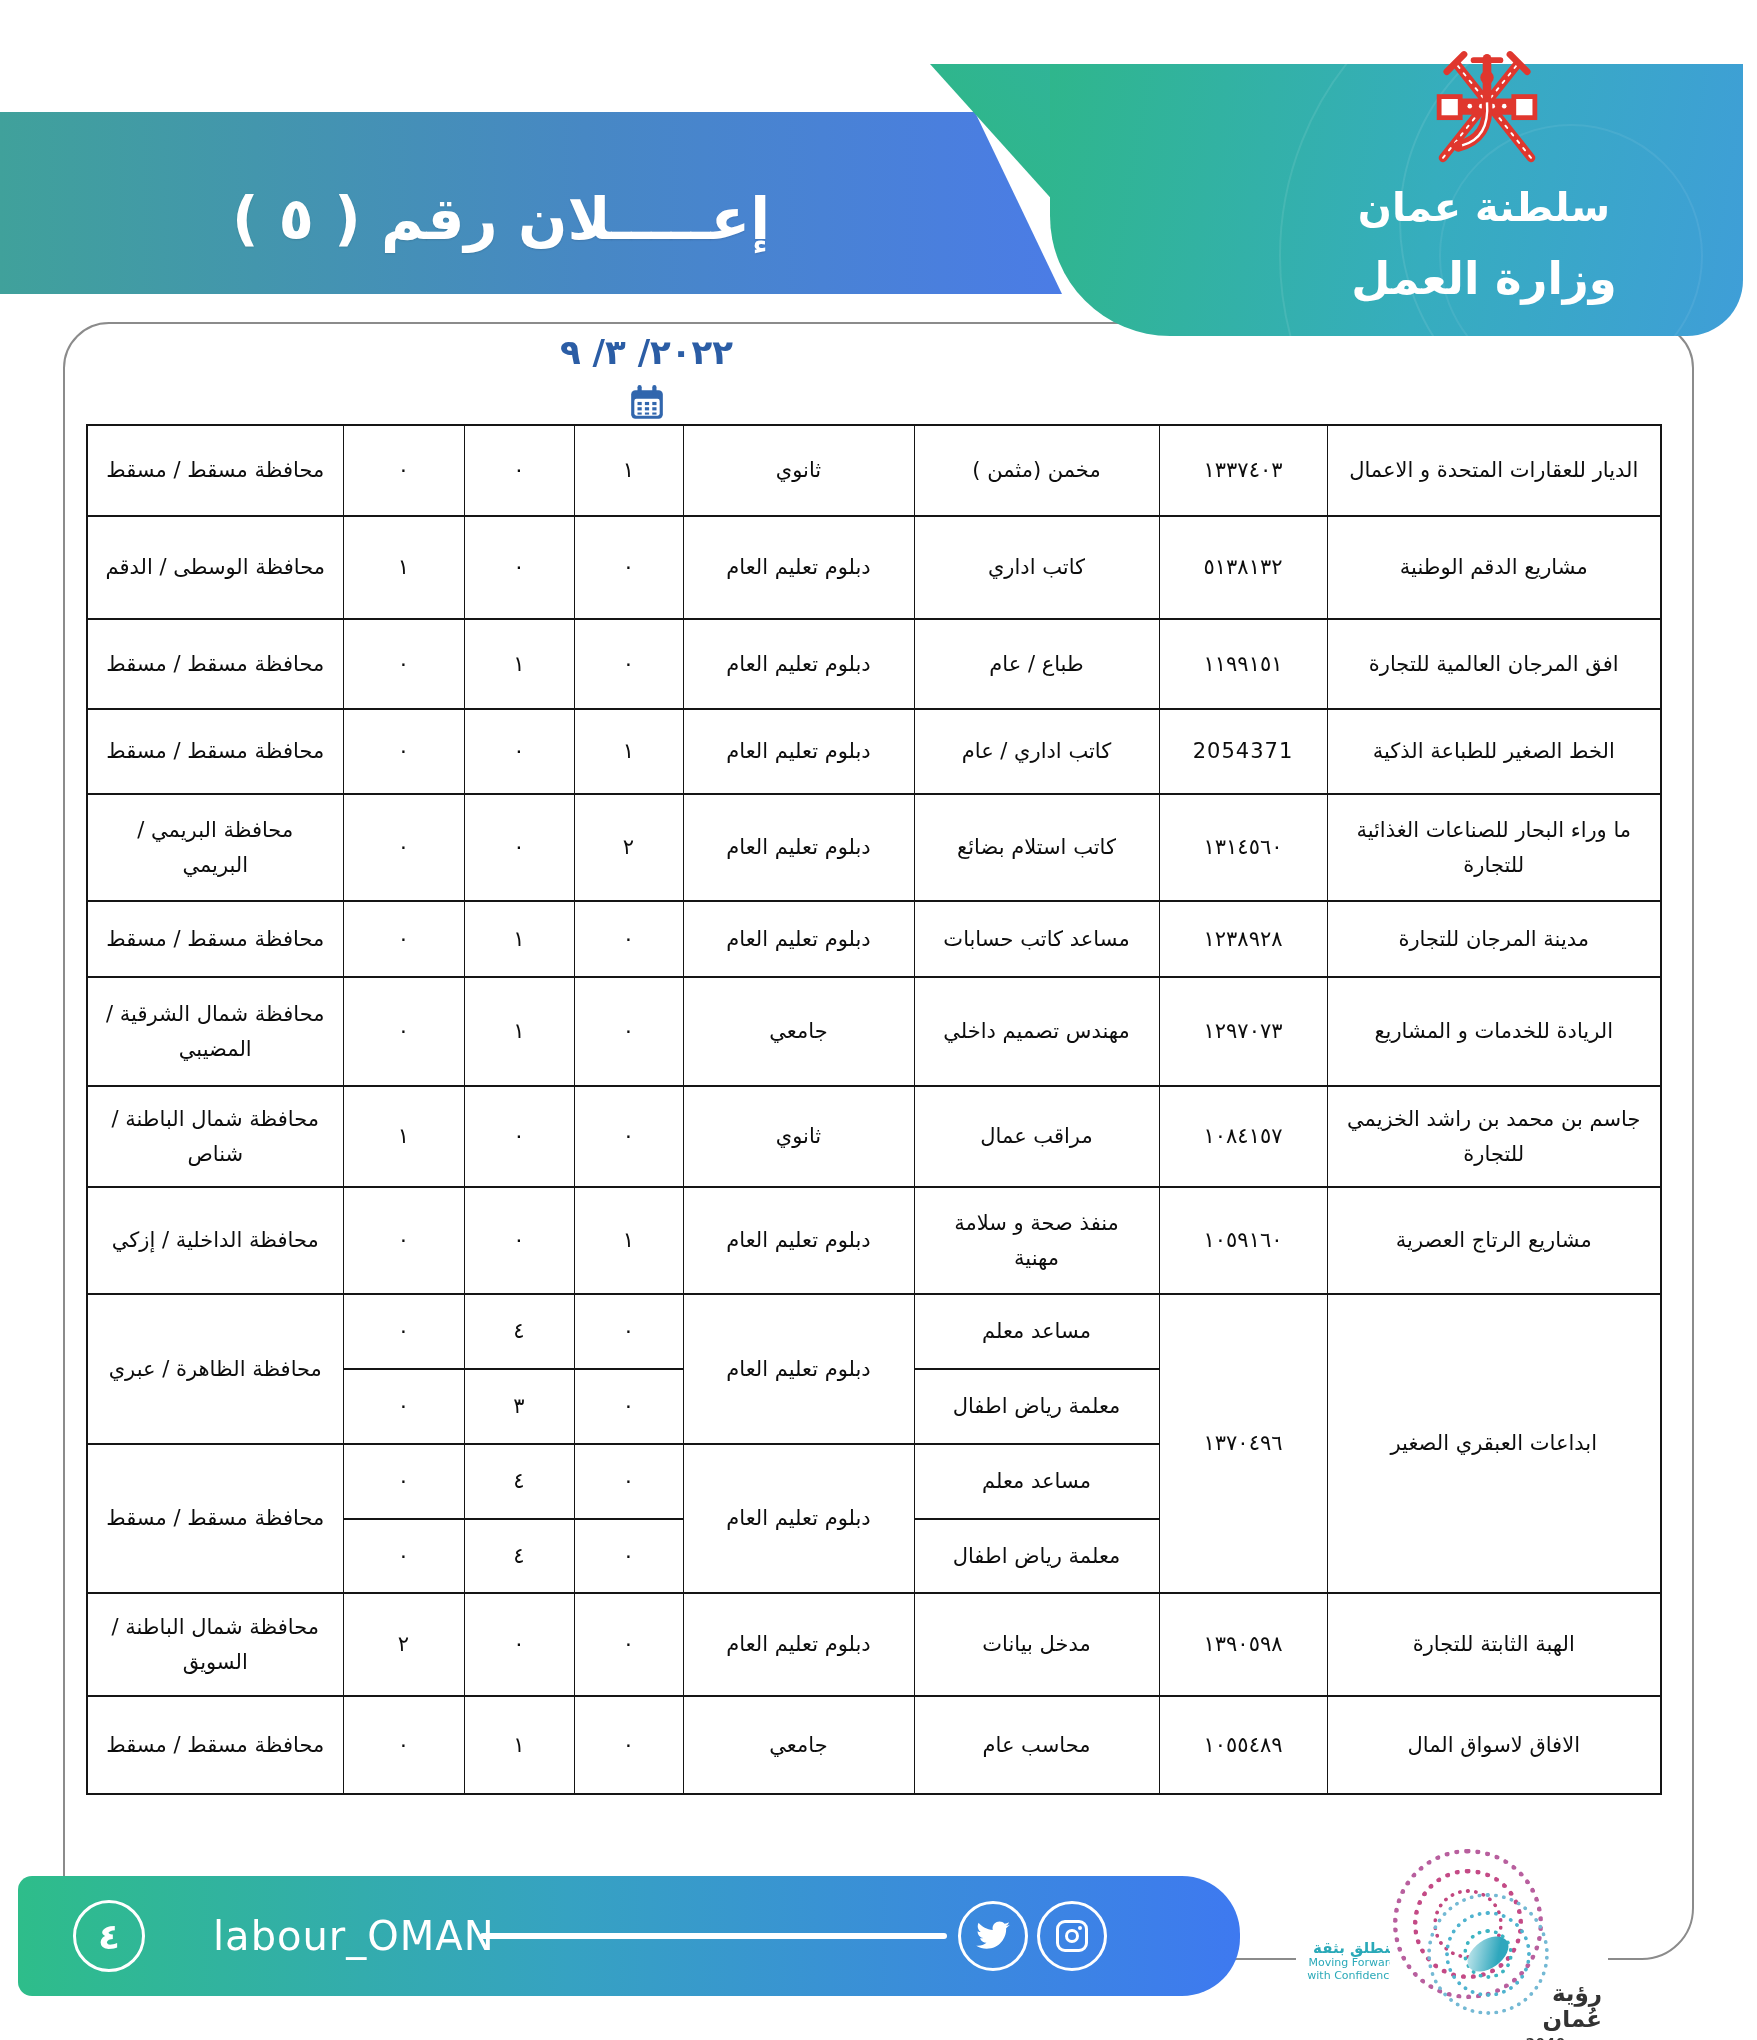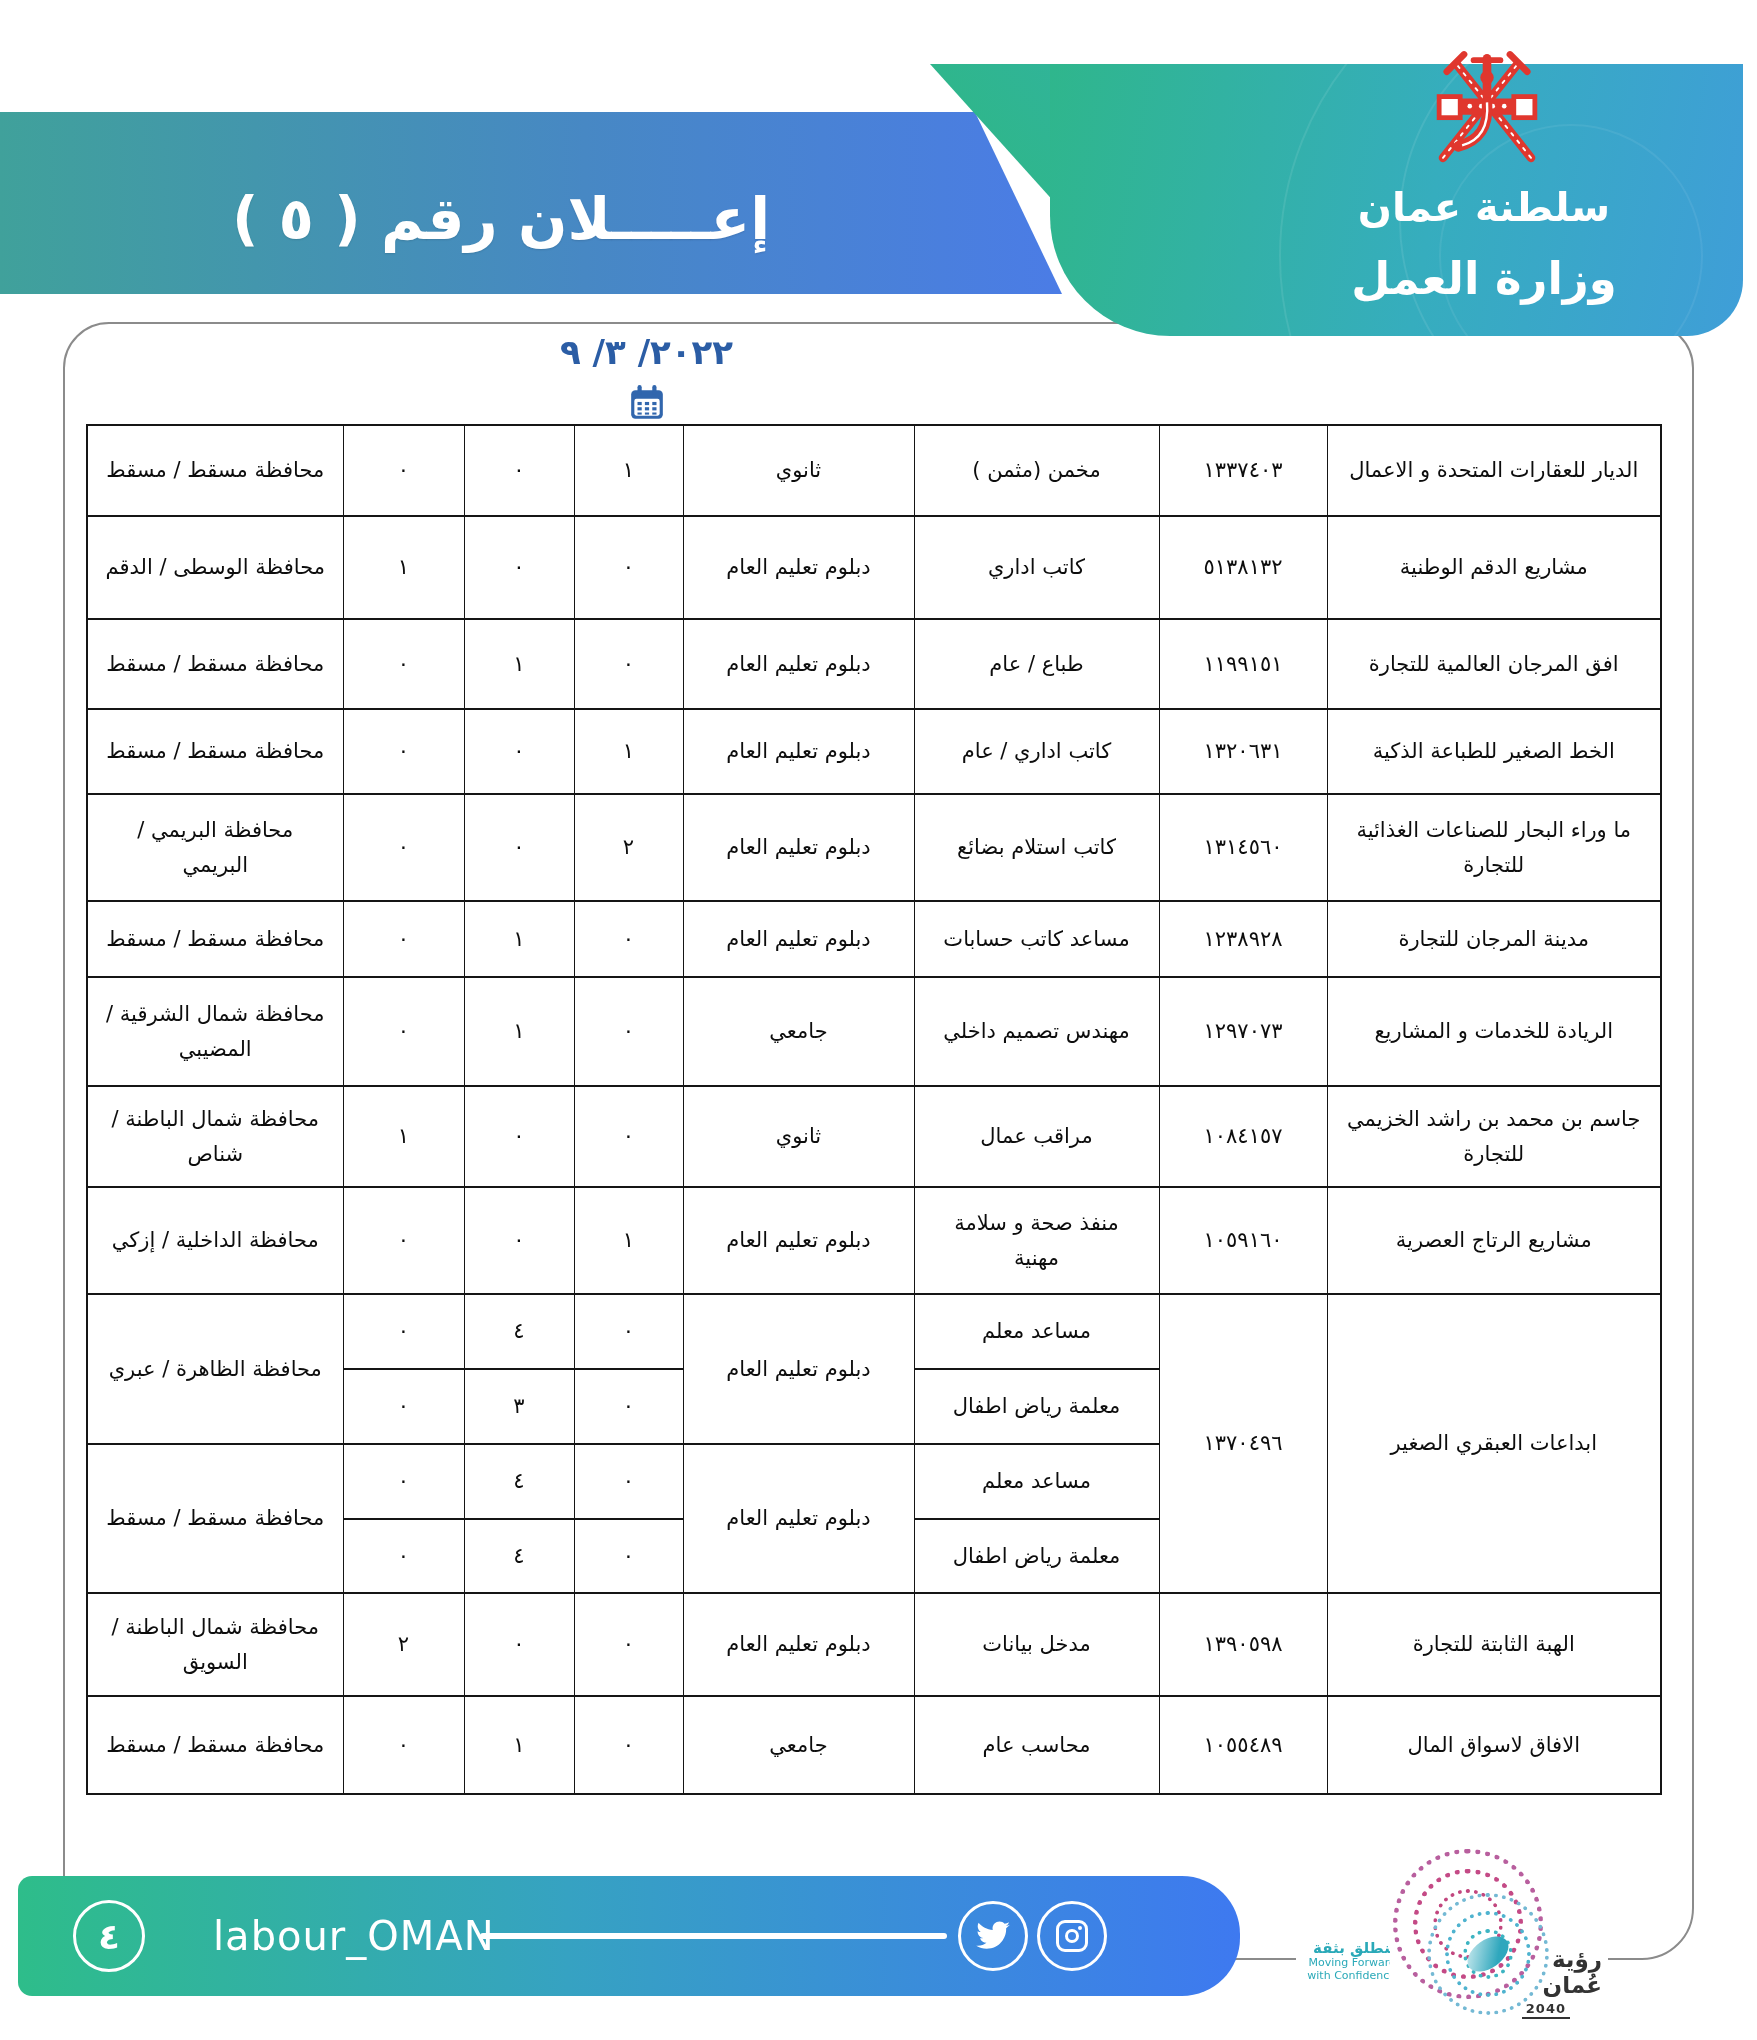--- a/index.html
+++ b/index.html
@@ -82,21 +82,21 @@
   .arc{position:absolute;border-radius:50%;box-sizing:border-box;}
   .arc.t1{left:73px;top:99px;width:50px;height:50px;border:4px dotted #3db4c2;}
   .arc.t2{left:55px;top:81px;width:86px;height:86px;border:4px dotted #4fb3cf;}
   .arc.t3{left:37px;top:63px;width:122px;height:122px;border:4px dotted #74b9d4;}
   .arc.m1{left:43px;top:59px;width:70px;height:70px;border:4px dotted #c2477f;}
   .arc.m2{left:23px;top:39px;width:110px;height:110px;border:5px dotted #c44a86;}
   .arc.m3{left:3px;top:19px;width:150px;height:150px;border:5px dotted #b85f9e;}
   .eye{position:absolute;left:75px;top:110px;width:46px;height:28px;border-radius:50%;
       background:linear-gradient(135deg,#d8f0f3,#2fa7bd 70%);transform:rotate(-35deg);z-index:2;}
   .vision-text{position:absolute;left:112px;top:116px;width:100px;direction:rtl;z-index:3;}
-  .vision-title{font-size:23px;font-weight:bold;color:#333;}
+  .vision-title{font-size:23px;font-weight:bold;color:#333;margin-top:34px;}
   .vision-year{display:inline-block;font-size:13px;font-weight:bold;color:#333;letter-spacing:1px;
       border-bottom:2px solid #333;padding:0 4px 1px 4px;margin-right:32px;direction:ltr;}
 </style>
 </head>
 <body>
 
 <div class="page">
 
   <div class="teal-skew"></div>
   <div class="teal-shape">
@@ -194,21 +194,21 @@
         <td class="num">١١٩٩١٥١</td>
         <td class="job">طباع / عام</td>
         <td>دبلوم تعليم العام</td>
         <td>٠</td>
         <td>١</td>
         <td>٠</td>
         <td class="loc">محافظة مسقط / مسقط</td>
       </tr>
       <tr style="height:85px">
         <td>الخط الصغير للطباعة الذكية</td>
-        <td class="num">١٣٢٠٦٣١</td>
+        <td class="num">2054371</td>
         <td class="job">كاتب اداري / عام</td>
         <td>دبلوم تعليم العام</td>
         <td>١</td>
         <td>٠</td>
         <td>٠</td>
         <td class="loc">محافظة مسقط / مسقط</td>
       </tr>
       <tr style="height:107px">
         <td>ما وراء البحار للصناعات الغذائية للتجارة</td>
         <td class="num">١٣١٤٥٦٠</td>

